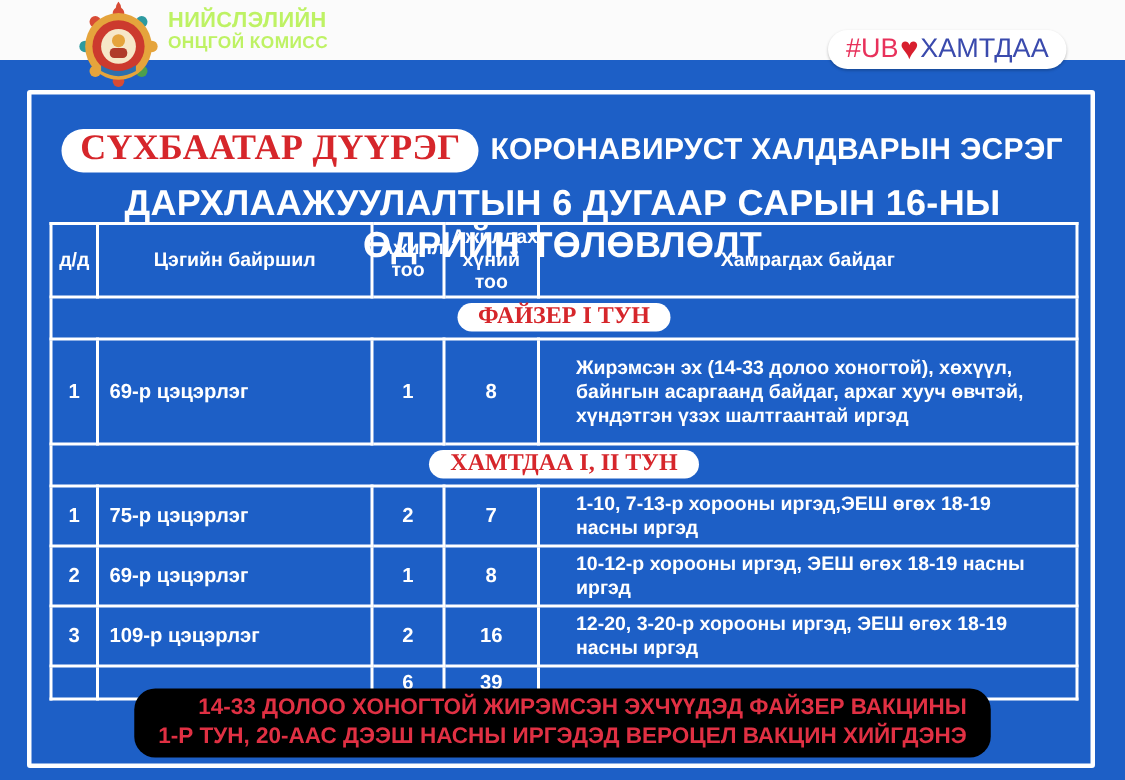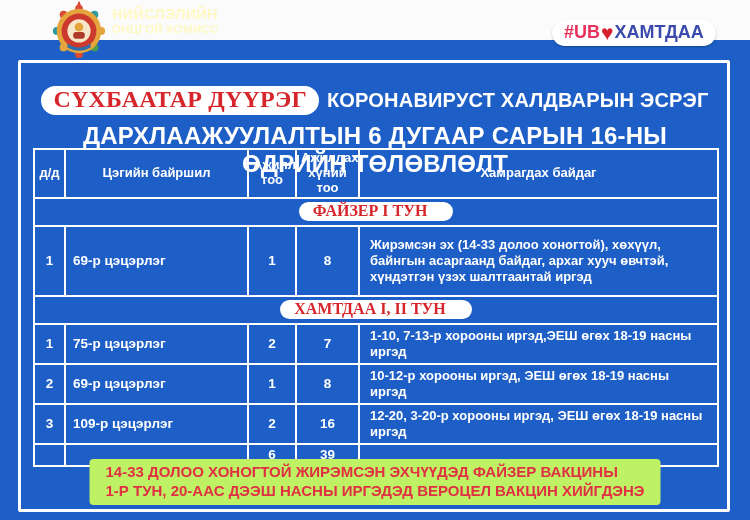--- a/index.html
+++ b/index.html
@@ -11,28 +11,28 @@
   
   .top-strip{
     position:absolute; top:0; left:0; width:750px; height:40px;
     background:#fbfbfb;
   }
   .emblem{
     position:absolute; left:50px; top:1px; width:58px; height:58px; z-index:6;
   }
   .org-name{
     position:absolute; left:112px; top:7px; z-index:6;
-    color:#fef9c3; font-weight:bold; line-height:1.1; letter-spacing:.3px;
+    color:#bef264; font-weight:bold; line-height:1.1; letter-spacing:.3px;
   }
   .org-name .l1{ font-size:14.5px; }
   .org-name .l2{ font-size:11.5px; }
   .hashtag-pill{
     position:absolute; left:552px; top:20px; z-index:6;
     background:#ffffff; border-radius:14px; padding:2px 12px 3px 12px;
-    display:flex; align-items:center; font-weight:bold; font-size:18px;
+    display:flex; align-items:center; font-weight:normal; font-size:18px;
     box-shadow:0 1px 2px rgba(0,0,0,.25);
   }
   .hash-red{ color:#e8315b; }
   .hash-heart{ color:#d81f2e; font-size:21px; margin:0 1px; line-height:1; }
   .hash-blue{ color:#3a4aad; }
 
   
   .panel{
     position:absolute; left:18px; top:60px; width:706px; height:446px;
     border:3px solid #ffffff; border-radius:2px;
@@ -58,38 +58,38 @@
   .tbl{
     position:absolute; left:33px; top:148px; width:684px; z-index:2;
     border-collapse:collapse; table-layout:fixed;
     color:#ffffff;
   }
   .tbl th,.tbl td{ border:2px solid #ffffff; padding:1px 4px; overflow:hidden; }
   .tbl th{ font-size:13px; font-weight:bold; text-align:center; line-height:1.15; }
   .tbl td{ font-size:13.5px; font-weight:bold; }
   .c-center{ text-align:center; }
   .c-left{ text-align:left; padding-left:7px !important; }
-  .c-wrap{ font-size:13px !important; line-height:1.22; padding:2px 10px !important; }
+  .c-wrap{ font-size:13px !important; line-height:1.22; padding:2px 24px !important; }
   .r-header{ height:34px; }
   .r-section{ height:28px; }
   .r-fayzer{ height:70px; }
   .r-std{ height:40px; }
   .r-total{ height:22px; }
   .section-cell{ text-align:center; padding:1px 0 !important; }
   .section-pill{
     display:inline-block; background:#ffffff; color:#d6262b;
     font-family:"Liberation Serif", serif; font-weight:bold; font-size:16px;
-    padding:0 26px 1px 14px; border-radius:13px; white-space:nowrap;
+    padding:0 14px 1px 14px; border-radius:13px; white-space:nowrap;
   }
 
   
   .footer-note{
     position:absolute; left:375px; top:459px; transform:translateX(-50%); z-index:3;
-    background:#bef264; border-radius:4px; padding:3px 16px 5px 16px;
-    text-align:left; color:#e03043; font-weight:bold; font-size:15px;
+    background:#000000; border-radius:14px; padding:3px 16px 5px 16px;
+    text-align:right; color:#e03043; font-weight:bold; font-size:15px;
     line-height:1.28; white-space:nowrap;
   }
 </style>
 </head>
 <body>
 
 <div class="page">
 
   <div class="top-strip"></div>
 

